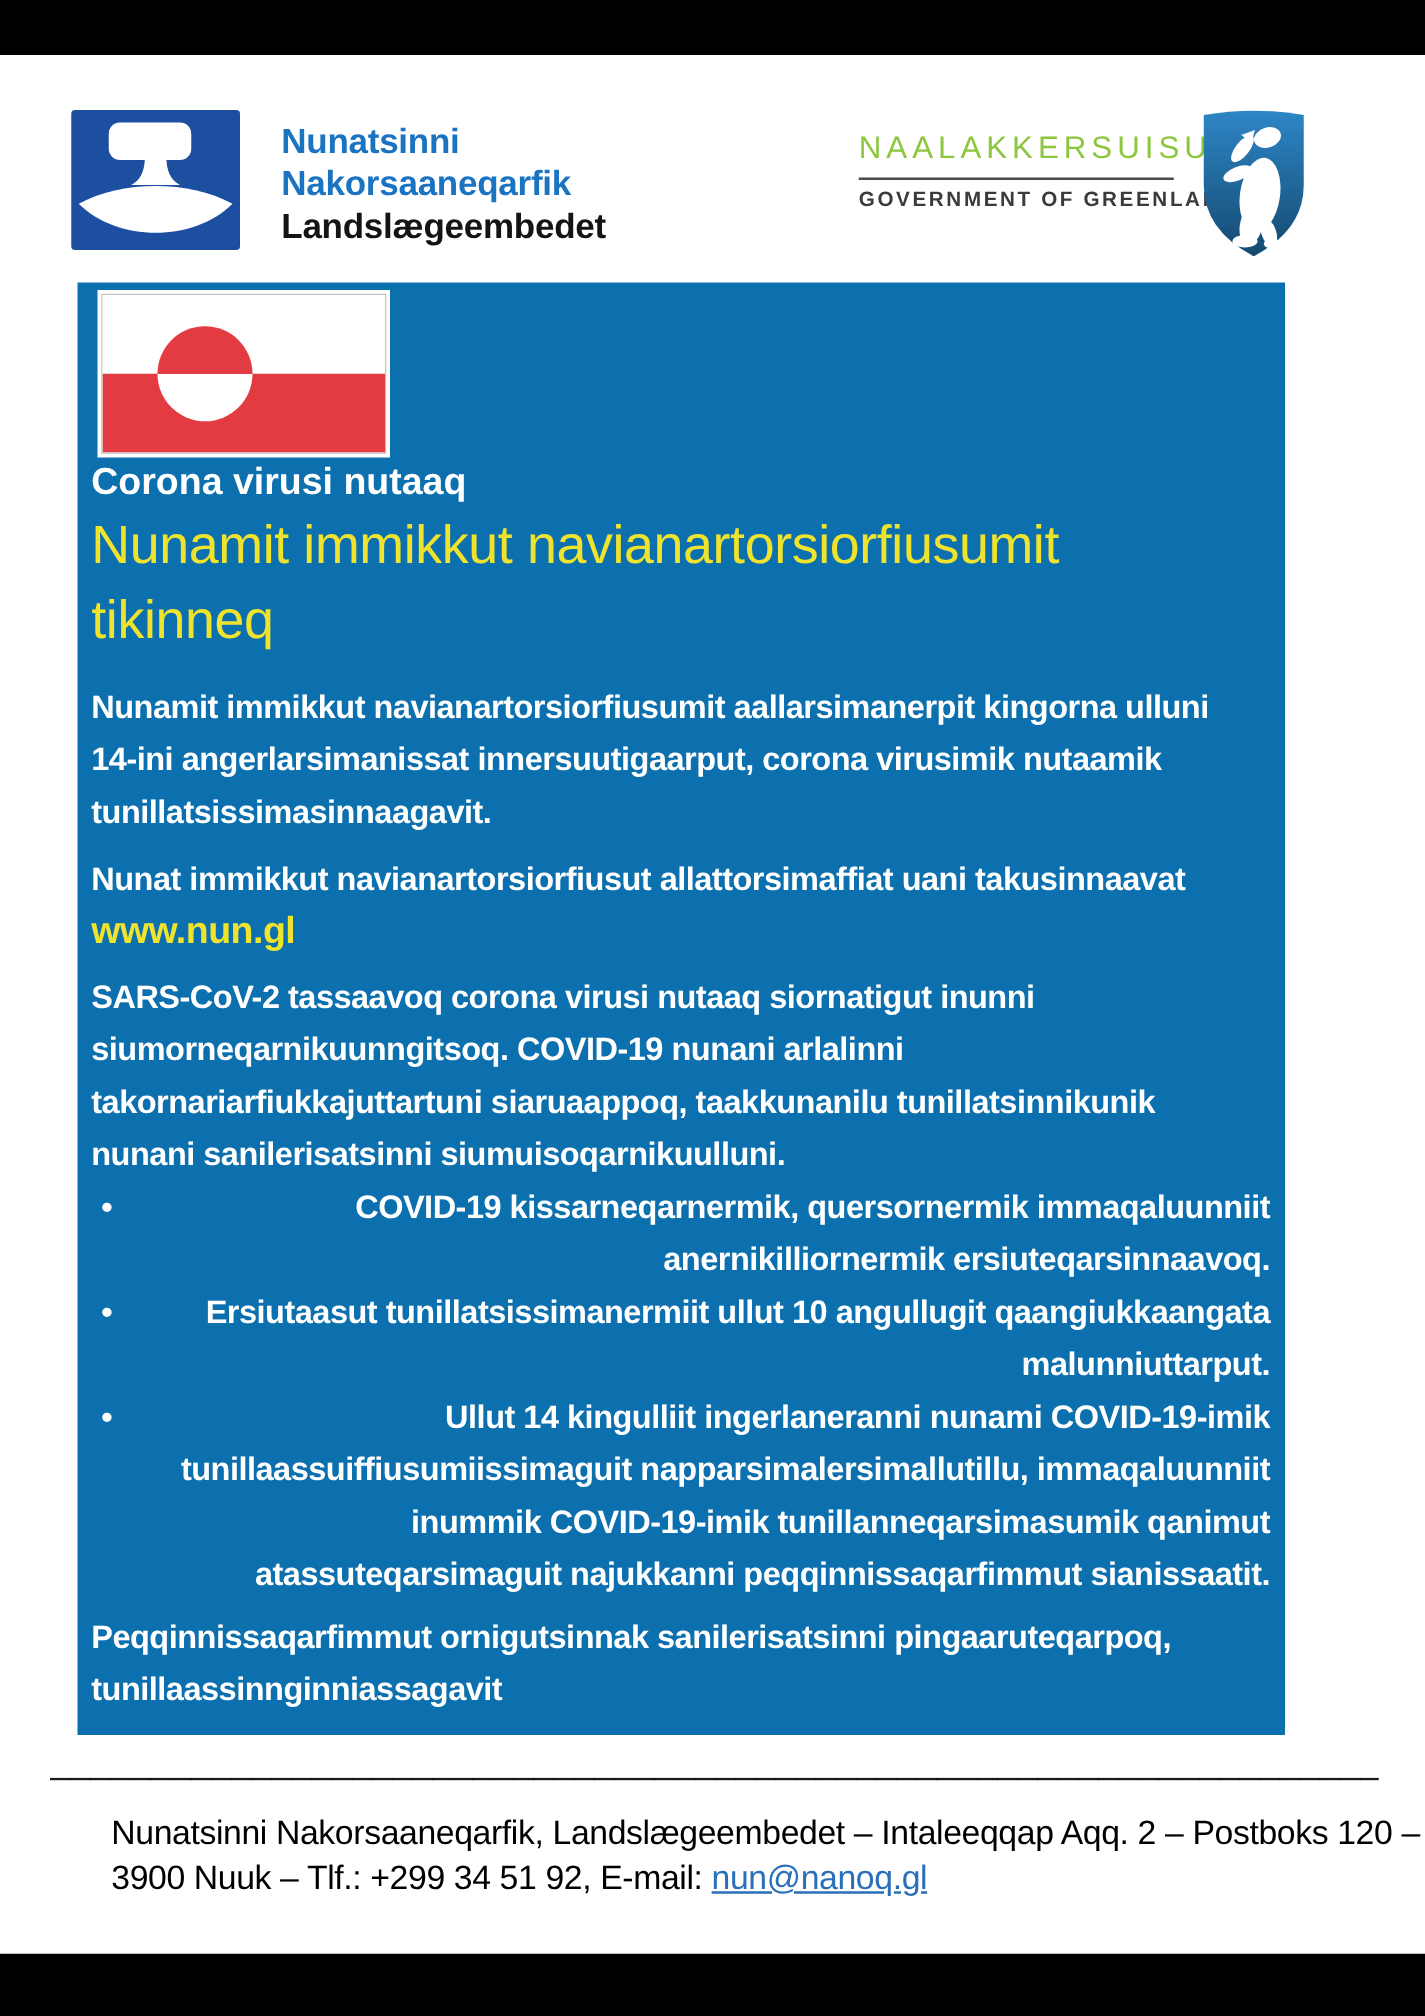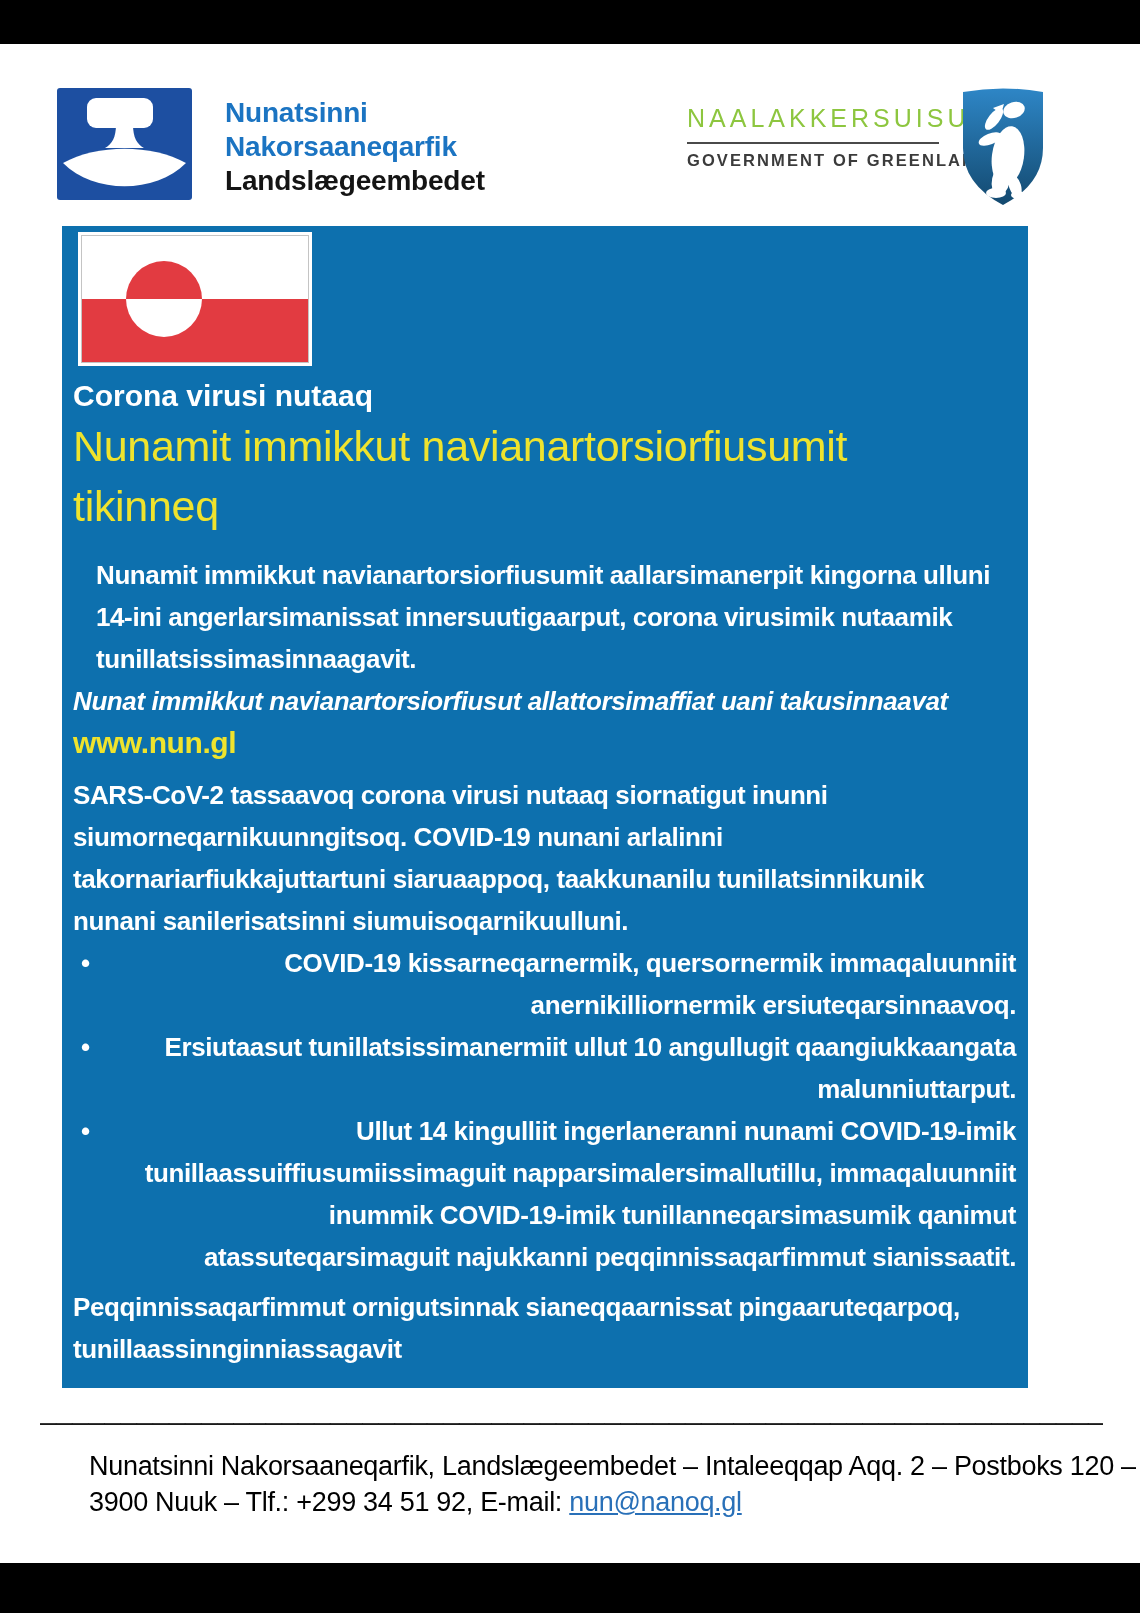--- a/index.html
+++ b/index.html
@@ -33,26 +33,26 @@
     background:var(--panel-blue,#0d70ae);color:#fff;box-sizing:border-box;
     padding:6px 12px 0 11px;}
   .flag-wrap{width:228px;height:128px;background:#fff;padding:3px;margin-left:5px;}
   .flag{position:relative;width:100%;height:100%;border:1px solid #c4c4c4;
     background:linear-gradient(#ffffff 50%,#ffffff 50.01%);box-sizing:border-box;overflow:hidden;}
   .flag .half{position:absolute;left:0;width:100%;height:50%;}
   .flag .half.t{top:0;background:#fff;}
   .flag .half.b{bottom:0;background:var(--flag-red,#e23b41);}
   .flag .disc{position:absolute;left:44px;top:25px;width:76px;height:76px;border-radius:50%;
     background:linear-gradient(var(--flag-red,#e23b41) 50%,#ffffff 50%);}
-  .kicker{margin-top:10px;font-size:30px;line-height:40px;font-weight:bold;color:#fff;}
+  .kicker{margin-top:0;font-size:30px;line-height:40px;font-weight:bold;color:#fff;}
   .title{font-size:43px;line-height:60px;font-weight:normal;
     color:var(--accent-yellow,#efe32d);white-space:pre-line;letter-spacing:-0.3px;}
   .para{font-size:26px;line-height:42px;font-weight:bold;white-space:pre-line;
     letter-spacing:-0.4px;}
-  .mt1{margin-top:18px;margin-left:23px;} .mt2{margin-top:0;font-style:italic;} .mt3{margin-top:10px;} .mt4{margin-top:8px;}
+  .mt1{margin-top:18px;} .mt2{margin-top:12px;} .mt3{margin-top:10px;} .mt4{margin-top:8px;}
   .weblink{font-size:30px;line-height:42px;font-weight:bold;
     color:var(--accent-yellow,#efe32d);text-decoration:none;letter-spacing:-0.4px;display:inline-block;}
   ul.bullets{list-style:none;margin:0;padding:0;}
   ul.bullets li{position:relative;padding-left:39px;font-size:26px;line-height:42px;
     font-weight:bold;white-space:pre-line;letter-spacing:-0.4px;text-align:right;}
   ul.bullets li::before{content:"\2022";position:absolute;left:8px;top:0;}
 
   
   .separator{position:absolute;left:40px;top:1392px;width:1063px;height:38px;
     overflow:hidden;white-space:nowrap;font-size:29px;color:#1a1a1a;line-height:34px;}
@@ -139,21 +139,21 @@
     <li>COVID-19 kissarneqarnermik, quersornermik immaqaluunniit
 anernikilliornermik ersiuteqarsinnaavoq.</li>
     <li>Ersiutaasut tunillatsissimanermiit ullut 10 angullugit qaangiukkaangata
 malunniuttarput.</li>
     <li>Ullut 14 kingulliit ingerlaneranni nunami COVID-19-imik
 tunillaassuiffiusumiissimaguit napparsimalersimallutillu, immaqaluunniit
 inummik COVID-19-imik tunillanneqarsimasumik qanimut
 atassuteqarsimaguit  najukkanni peqqinnissaqarfimmut sianissaatit.</li>
   </ul>
 
-  <div class="para mt4">Peqqinnissaqarfimmut ornigutsinnak sianeqqaarnissat pingaaruteqarpoq,
+  <div class="para mt4">Peqqinnissaqarfimmut ornigutsinnak sanilerisatsinni pingaaruteqarpoq,
 tunillaassinnginniassagavit</div>
 </div>
 
 <div class="separator">______________________________________________________________________________</div>
 <div class="contact"><span class="pre">Nunatsinni Nakorsaaneqarfik, Landslægeembedet  –  Intaleeqqap Aqq. 2 – Postboks 120 –
 3900 Nuuk – Tlf.: +299 34 51 92, E-mail: </span><a href="#">nun@nanoq.gl</a></div>
 
 <div class="bar bottom"></div>
 
 </body></html>

